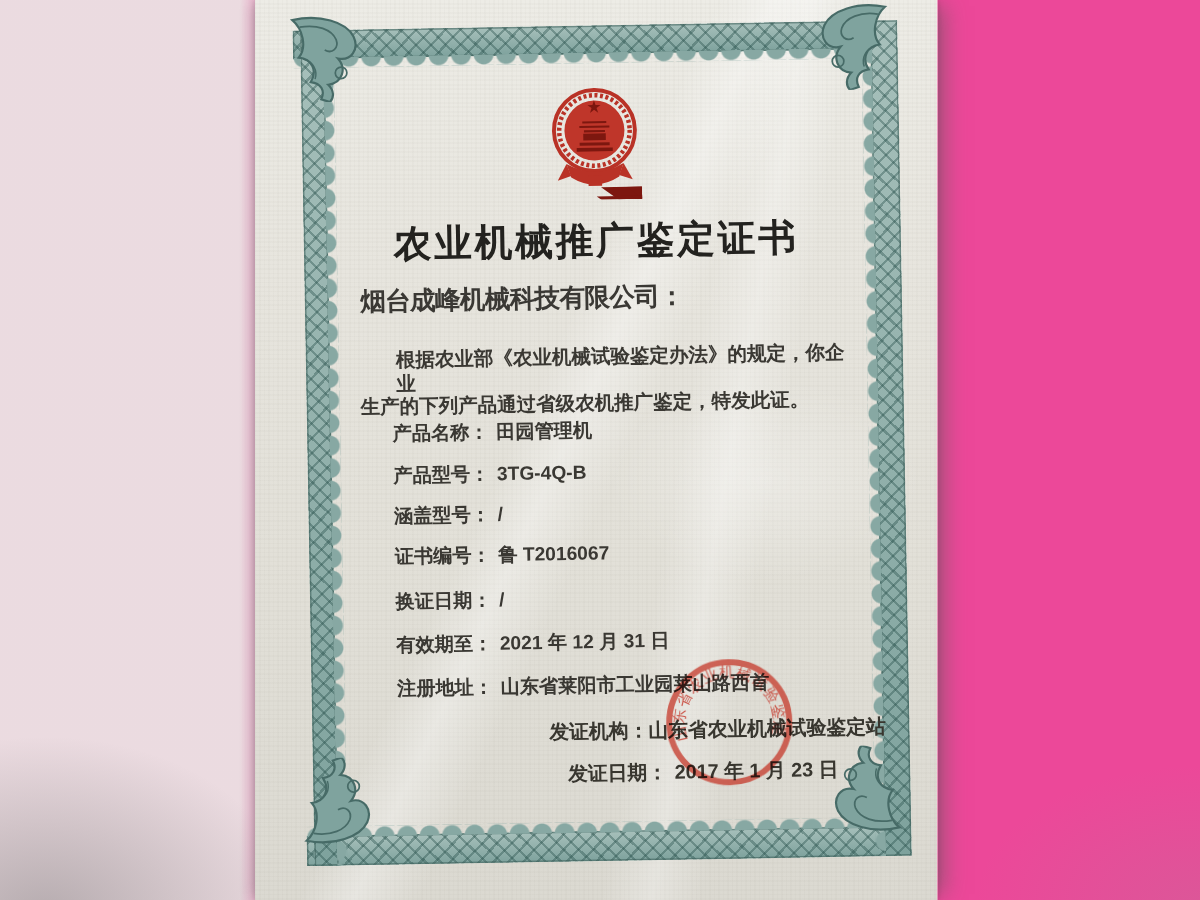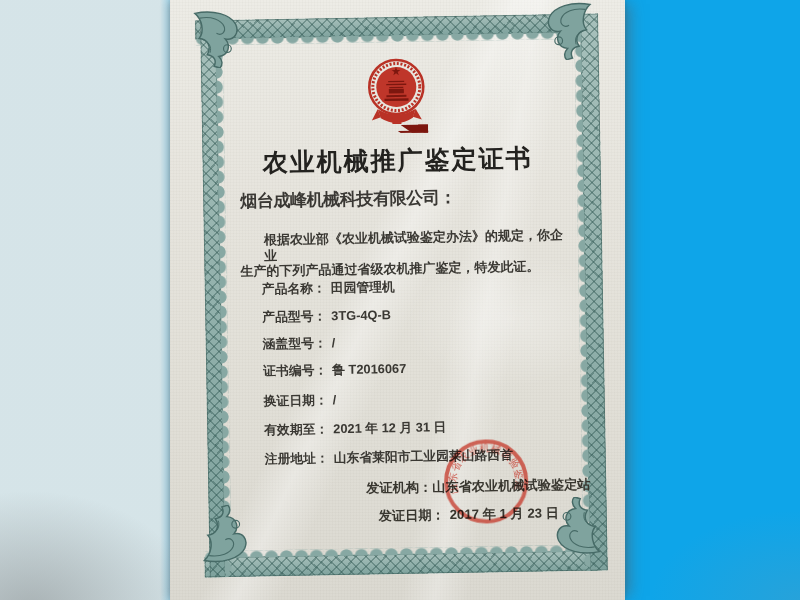--- a/index.html
+++ b/index.html
@@ -1,18 +1,18 @@
 <!DOCTYPE html>
 <html><head>
 <meta charset="utf-8">
 <style>
   html,body{margin:0;padding:0;}
   body{width:800px;height:600px;overflow:hidden;background:#fff;
        font-family:"Liberation Sans", sans-serif;}
-  .photo{position:relative;width:800px;height:600px;background:#0ea5e9;}
+  .photo{position:relative;width:800px;height:600px;background:#ec4899;}
   .photo::before{content:"";position:absolute;inset:0;pointer-events:none;
      background:
        radial-gradient(240px 170px at 30px 610px, rgba(95,95,95,.38), rgba(95,95,95,0) 70%),
        radial-gradient(200px 120px at 800px 600px, rgba(150,150,150,.18), rgba(150,150,150,0) 75%),
        linear-gradient(90deg, rgba(235,235,232,.9) 0 160px, rgba(255,255,255,0) 200px);}
   
   .paper{position:absolute;left:170px;top:0;width:455px;height:600px;
      background:linear-gradient(180deg,#edece6 0%,#e7e5de 30%,#e2e0d8 62%,#dbd9d1 100%);
      box-shadow:8px 0 14px -4px rgba(90,90,90,.55), -4px 0 8px -3px rgba(110,110,110,.4), 0 0 4px rgba(0,0,0,.15);}
   .paper::before{content:"";position:absolute;inset:0;pointer-events:none;

